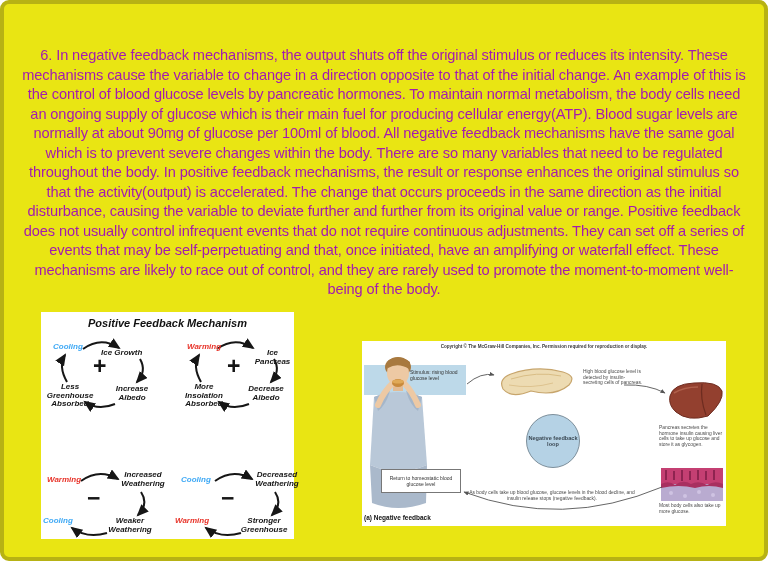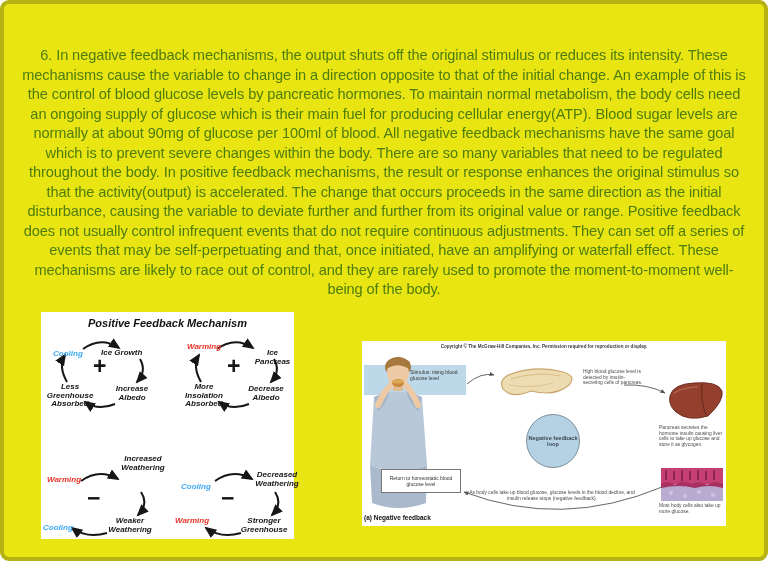--- a/index.html
+++ b/index.html
@@ -7,28 +7,28 @@
   .page{
     position:relative;width:768px;height:561px;
     background:#e9e513;
     border:4px solid #b7b214;border-radius:9px;
     font-family:"Liberation Sans",sans-serif;
     overflow:hidden;
   }
   .paragraph{
     position:absolute;top:42px;left:18px;width:724px;
     font-size:14.6px;line-height:19.5px;text-align:center;
-    color:#4d7c0f;letter-spacing:-0.1px;
+    color:#a21caf;letter-spacing:-0.1px;
   }
   
   .climate{position:absolute;left:37px;top:308px;width:253px;height:227px;background:#ffffff;}
   .climate .lbl{position:absolute;font-size:8px;font-weight:bold;font-style:italic;color:#161616;line-height:8.5px;text-align:center;}
   .climate .ftitle{position:absolute;left:0;width:100%;text-align:center;font-size:11px;font-weight:bold;font-style:italic;color:#111;}
   .climate .sign{position:absolute;font-size:23px;font-weight:bold;font-style:normal;color:#161616;line-height:20px;}
-  .cooling{color:#3fa9f5 !important;margin-top:7px;}
+  .cooling{color:#3fa9f5 !important;}
   .warming{color:#e8342a !important;}
   .climate svg{position:absolute;left:0;top:0;}
   
   .glucose{position:absolute;left:358px;top:337px;width:364px;height:185px;background:#ffffff;}
   .glucose .note{position:absolute;font-size:4.9px;line-height:5.6px;color:#4a4a4a;z-index:3;}
   .copyright{position:absolute;top:3px;left:0;width:100%;text-align:center;font-size:4.6px;color:#3a3a3a;font-weight:bold;z-index:3;}
   .band{position:absolute;left:2px;top:24px;width:102px;height:30px;background:#bdd9e9;z-index:1;}
   .stimulus{position:absolute;left:48px;top:28px;width:54px;font-size:5px;line-height:6px;color:#333;z-index:3;}
   .loop-circle{
     position:absolute;left:164px;top:73px;width:54px;height:54px;border-radius:50%;
@@ -90,21 +90,21 @@
     <div class="lbl" style="left:0px;top:71px;width:58px">Less Greenhouse Absorbed</div>
 
     <div class="lbl warming" style="left:146px;top:31px">Warming</div>
     <div class="lbl" style="left:210px;top:37px">Ice Pancreas</div>
     <div class="sign" style="left:186px;top:44px">+</div>
     <div class="lbl" style="left:200px;top:73px;width:50px">Decrease Albedo</div>
     <div class="lbl" style="left:134px;top:71px;width:58px">More Insolation Absorbed</div>
 
 
     <div class="lbl warming" style="left:6px;top:164px">Warming</div>
-    <div class="lbl" style="left:78px;top:143px;width:48px">Increased Weathering</div>
+    <div class="lbl" style="left:78px;top:159px;width:48px">Increased Weathering</div>
     <div class="sign" style="left:46px;top:176px">−</div>
     <div class="lbl" style="left:62px;top:205px;width:54px">Weaker Weathering</div>
     <div class="lbl cooling" style="left:2px;top:205px">Cooling</div>
 
     <div class="lbl cooling" style="left:140px;top:164px">Cooling</div>
     <div class="lbl" style="left:212px;top:159px;width:48px">Decreased Weathering</div>
     <div class="sign" style="left:180px;top:176px">−</div>
     <div class="lbl" style="left:196px;top:205px;width:54px">Stronger Greenhouse</div>
     <div class="lbl warming" style="left:134px;top:205px">Warming</div>
   </div>

